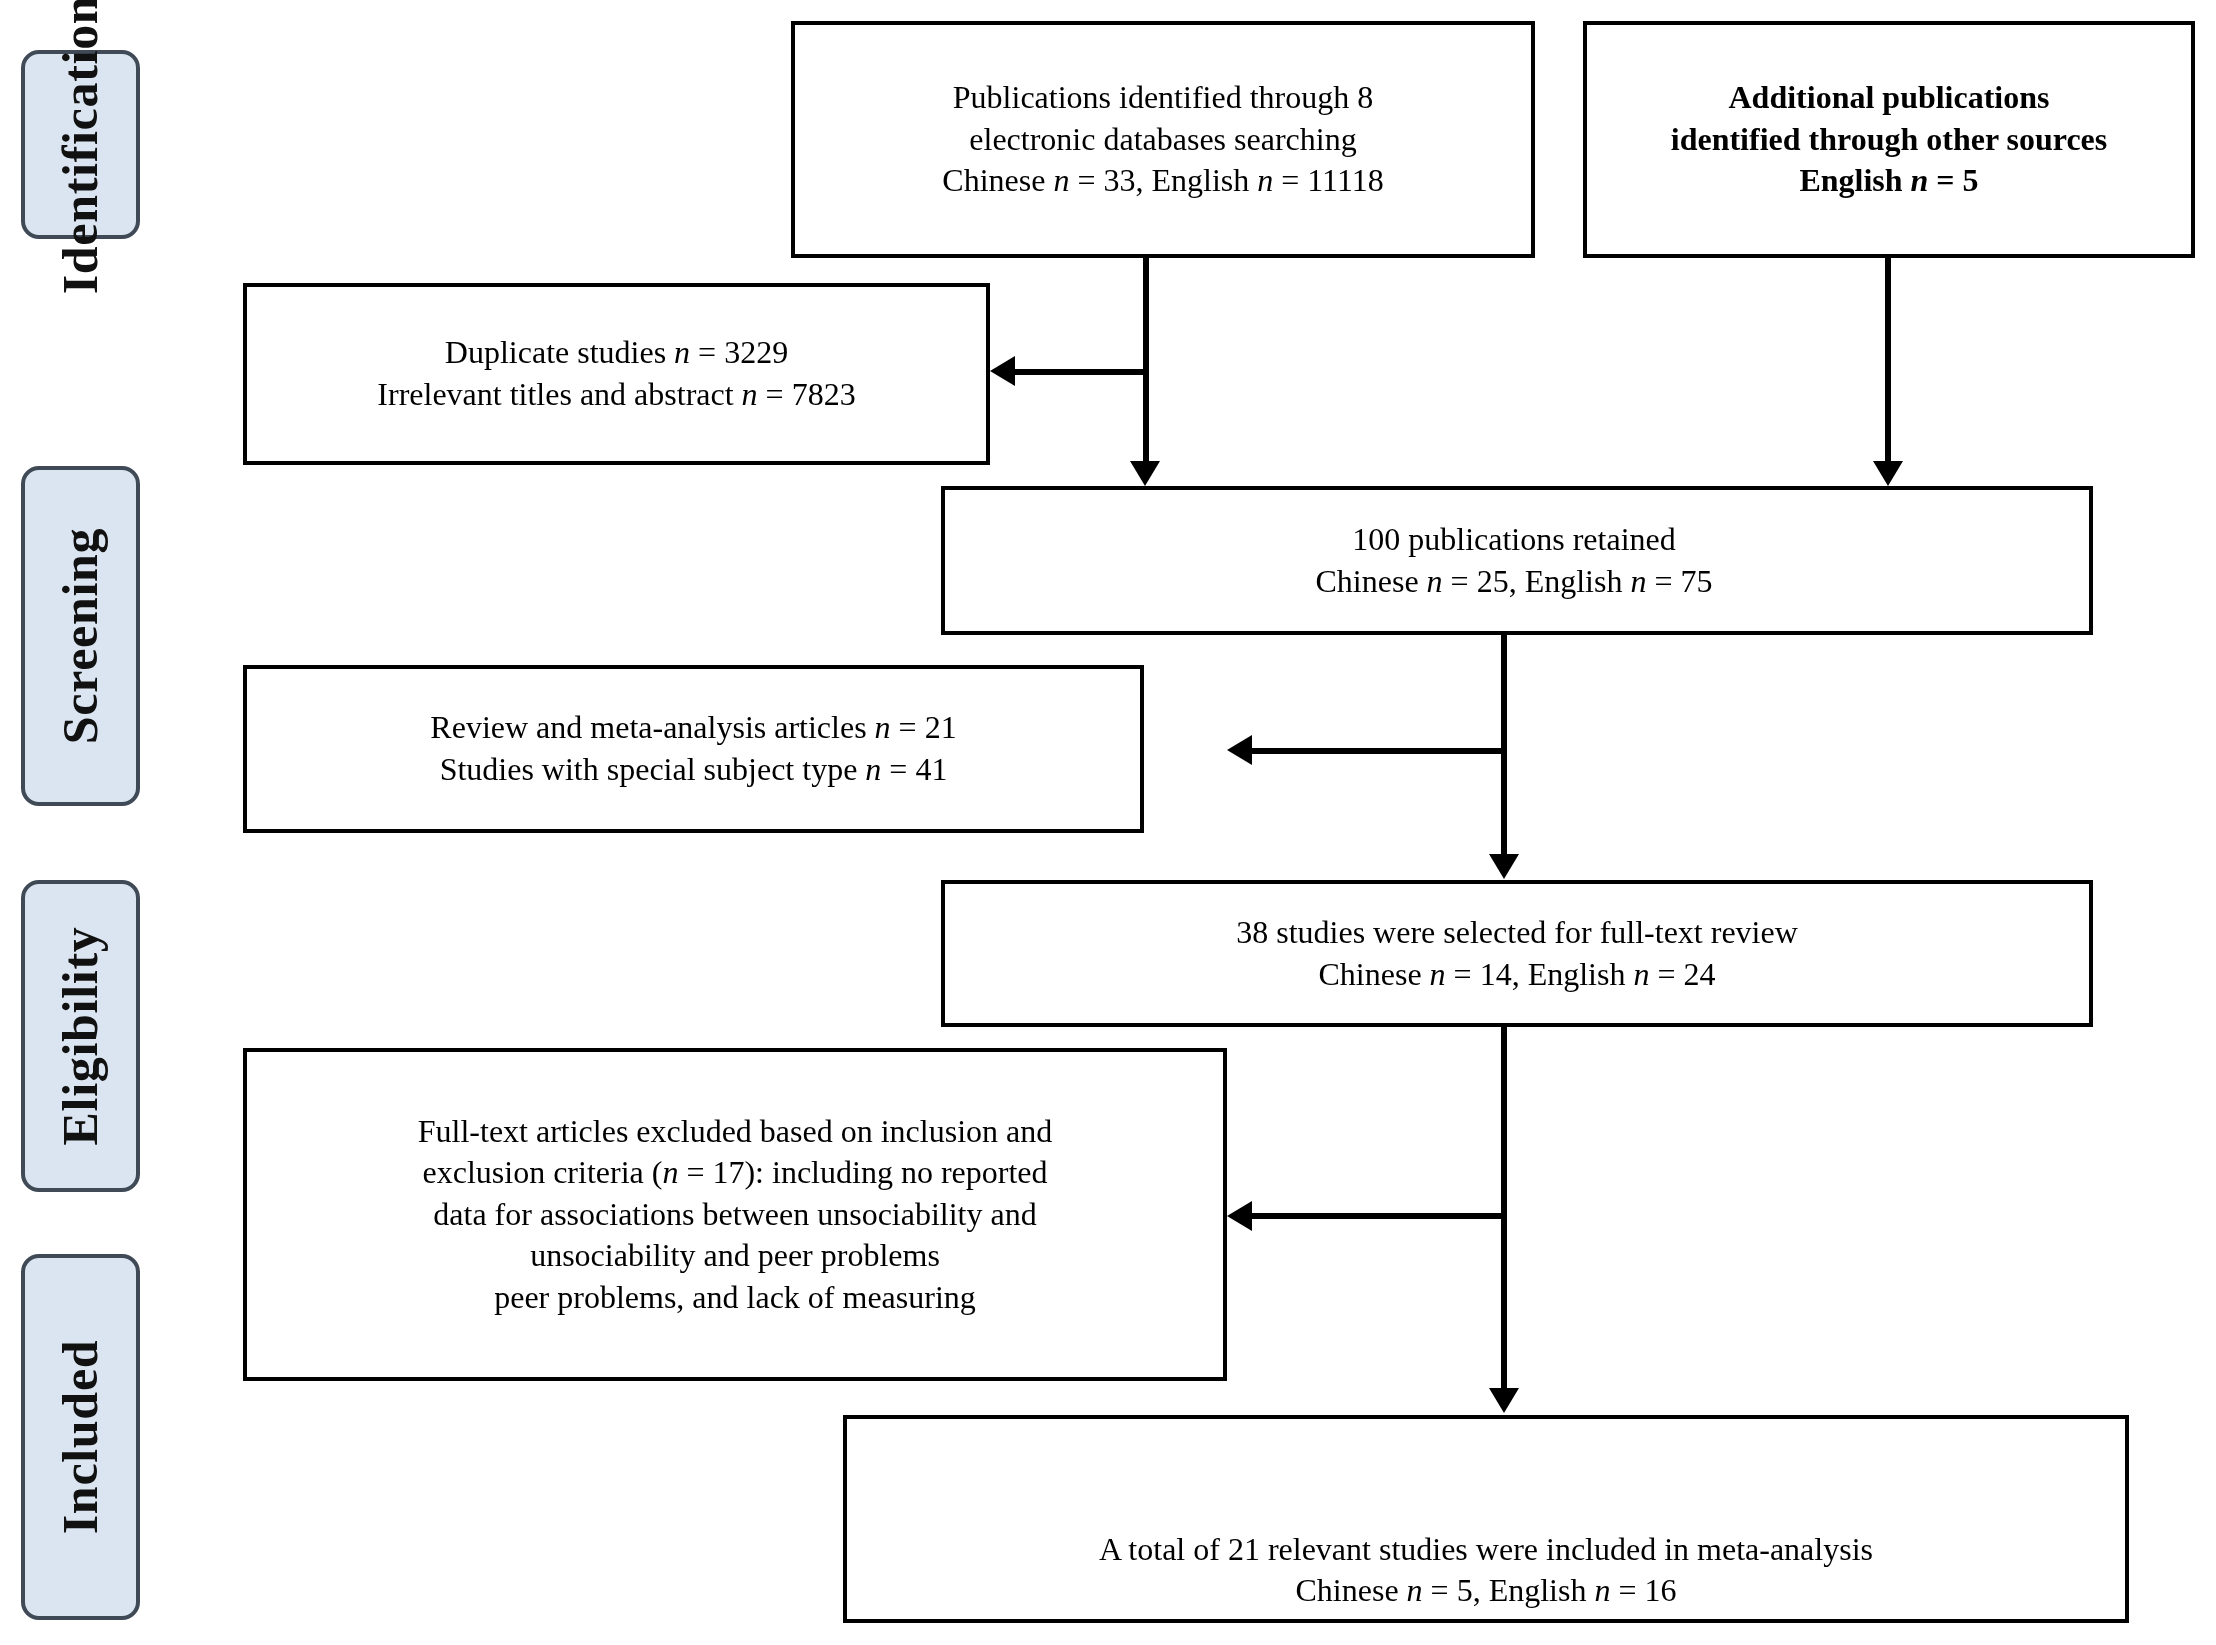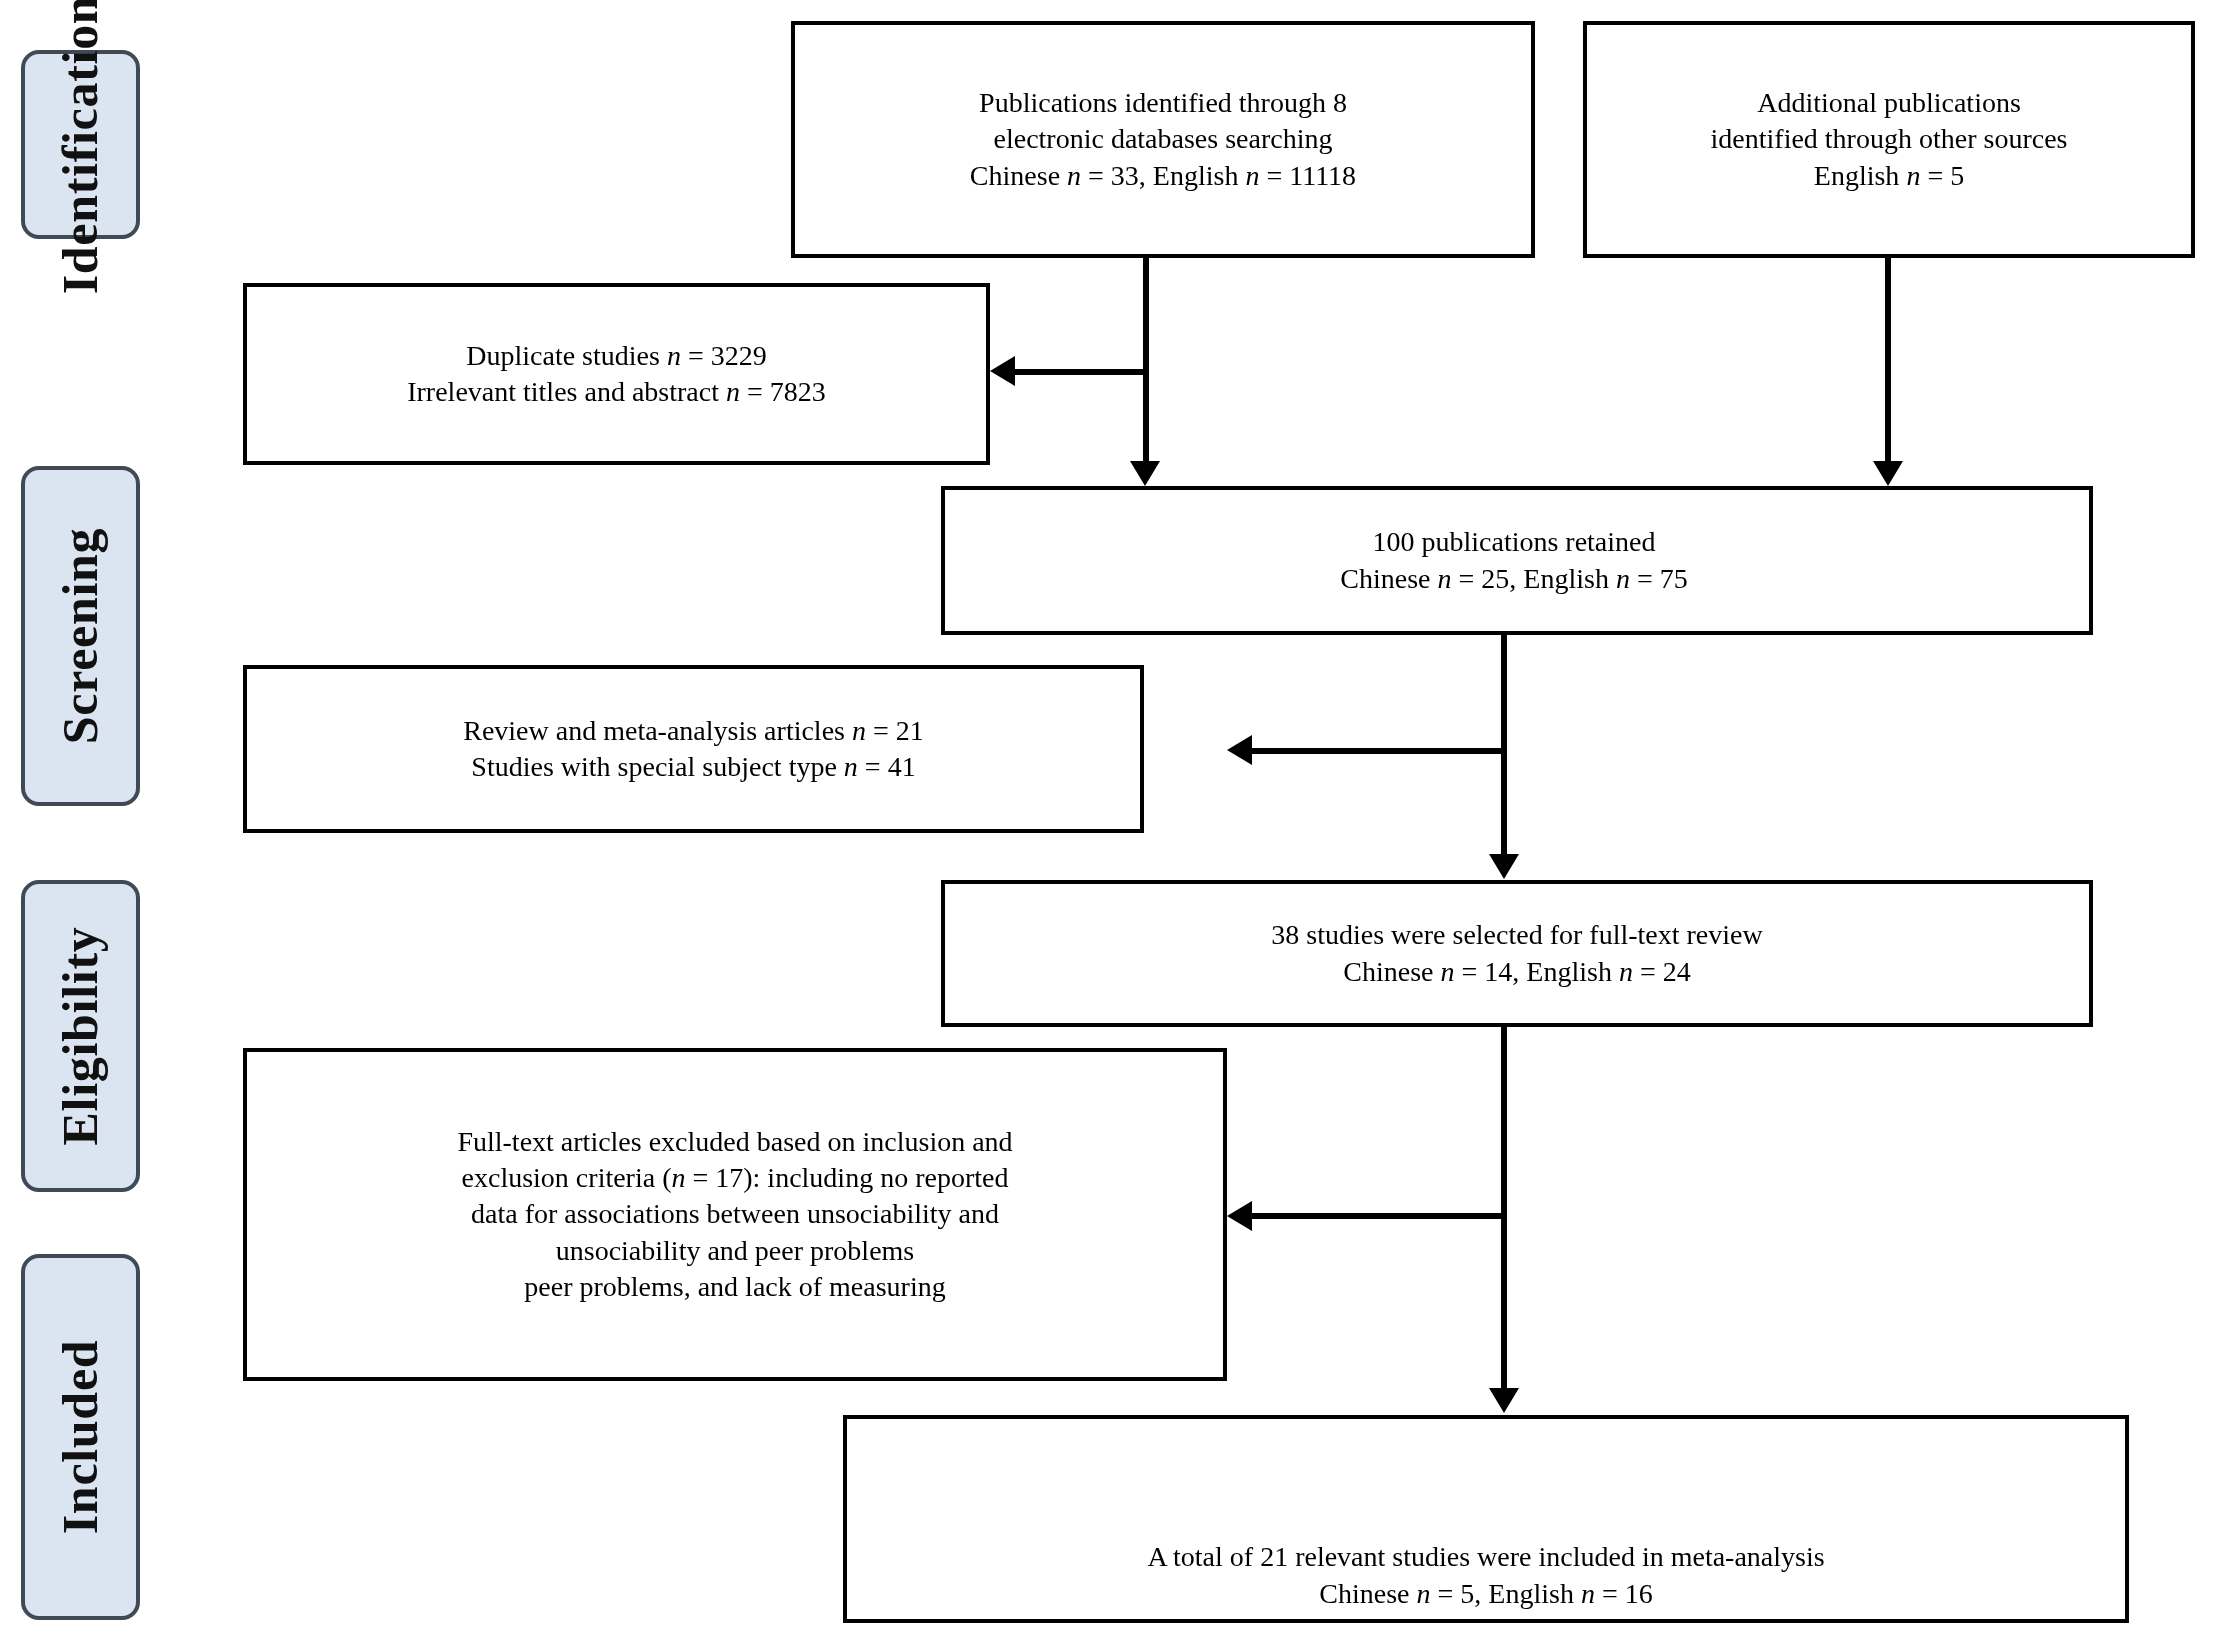--- a/index.html
+++ b/index.html
@@ -37,21 +37,21 @@
     position:absolute;
     box-sizing:border-box;
     background:#ffffff;
     border:4.9px solid #000000;
     display:flex;
     align-items:center;
     justify-content:center;
     padding:7px 18px;
   }
   .box .inner{width:100%;}
-  .box p{margin:0;font-size:28px;line-height:1.30;}
+  .box p{margin:0;font-size:32px;line-height:1.30;}
   .box.center p{text-align:center;}
   .box.left p{text-align:center;}
   .box .nv{font-style:italic;}
 
   
   .vline{position:absolute;background:#000000;width:5.6px;}
   .hline{position:absolute;background:#000000;height:5.6px;}
   .arrow-down{
     position:absolute;width:0;height:0;
     border-left:15.3px solid transparent;
@@ -87,21 +87,21 @@
   </div>
 
   <div class="box center" style="left:791px;top:21px;width:744px;height:237px;">
     <div class="inner">
       <p>Publications identified through 8</p>
       <p>electronic databases searching</p>
       <p><span>Chinese </span><span class="nv">n</span><span> = 33, English </span><span class="nv">n</span><span> = 11118</span></p>
     </div>
   </div>
 
-  <div class="box center" style="left:1583px;top:21px;width:612px;height:237px;">
+  <div class="box center" style="left:1583px;top:21px;width:612px;height:237px;font-weight:bold;">
     <div class="inner">
       <p>Additional publications</p>
       <p>identified through other sources</p>
       <p><span>English </span><span class="nv">n</span><span> = 5</span></p>
     </div>
   </div>
 
   <div class="box left" style="left:243px;top:283px;width:747px;height:182px;">
     <div class="inner">
       <p><span>Duplicate studies  </span><span class="nv">n</span><span> = 3229</span></p>

